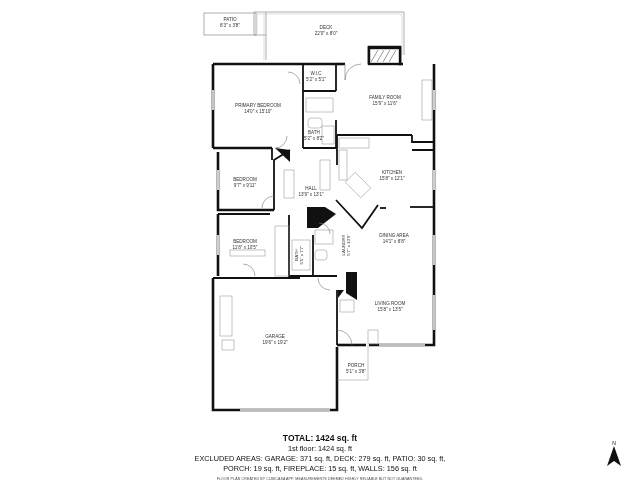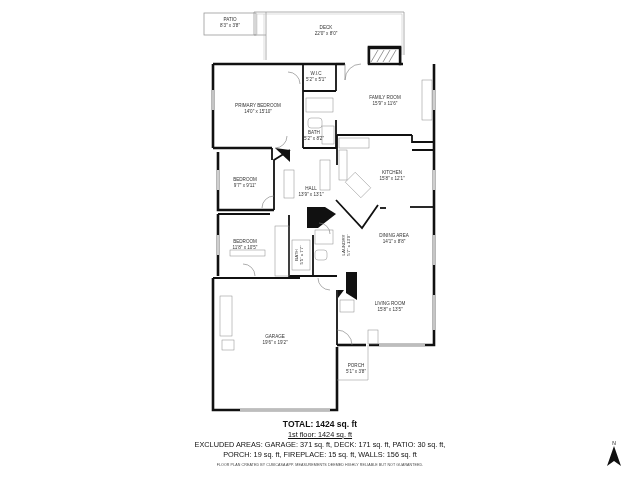--- a/index.html
+++ b/index.html
@@ -1,22 +1,22 @@
 <!DOCTYPE html>
 <html><head>
 <meta charset="utf-8">
 <style>
   html,body{margin:0;padding:0;background:#fff;}
   body{width:640px;height:480px;position:relative;overflow:hidden;font-family:"Liberation Sans",sans-serif;color:#222;}
   #plan{position:absolute;left:0;top:0;width:640px;height:480px;}
   .rl{font-family:"Liberation Sans",sans-serif;font-size:4.6px;fill:#333;text-anchor:middle;}
   .rl-v{font-family:"Liberation Sans",sans-serif;font-size:4.4px;fill:#333;text-anchor:middle;}
-  .summary{position:absolute;left:0;width:640px;text-align:center;color:#111;}
+  .summary{position:absolute;left:0;width:640px;text-align:center;color:#111;margin-top:14px;}
   .s-total{top:419px;font-weight:bold;font-size:8.5px;}
-  .s-floor{top:430px;font-size:7.3px;text-decoration:underline;}
+  .s-floor{top:430px;font-size:7.3px;}
   .s-ex1{top:440px;font-size:7.3px;}
   .s-ex2{top:450px;font-size:7.3px;}
   .s-credit{top:463px;font-size:3.6px;letter-spacing:.1px;color:#444;}
   .north{position:absolute;left:604px;top:440px;width:20px;height:30px;text-align:center;}
   .north .n-label{font-size:5px;display:block;color:#111;}
 </style>
 </head>
 <body>
 
 <svg id="plan" viewBox="0 0 640 480" xmlns="http://www.w3.org/2000/svg">
@@ -178,21 +178,21 @@
     <text class="rl" x="275" y="338">GARAGE</text>
     <text class="rl" x="275" y="343.5">19'6" x 19'2"</text>
 
     <text class="rl" x="356" y="367">PORCH</text>
     <text class="rl" x="356" y="372.5">5'1" x 3'8"</text>
   </g>
 </svg>
 
 <div class="summary s-total">TOTAL: 1424 sq. ft</div>
 <div class="summary s-floor">1st floor: 1424 sq. ft</div>
-<div class="summary s-ex1">EXCLUDED AREAS: GARAGE: 371 sq. ft, DECK: 171 sq. ft, PATIO: 30 sq. ft,</div>
+<div class="summary s-ex1">EXCLUDED AREAS: GARAGE: 371 sq. ft, DECK: 279 sq. ft, PATIO: 30 sq. ft,</div>
 <div class="summary s-ex2">PORCH: 19 sq. ft, FIREPLACE: 15 sq. ft, WALLS: 156 sq. ft</div>
 <div class="summary s-credit">FLOOR PLAN CREATED BY CUBICASA APP. MEASUREMENTS DEEMED HIGHLY RELIABLE BUT NOT GUARANTEED.</div>
 
 <div class="north">
   <span class="n-label">N</span>
   <svg width="14" height="20" viewBox="0 0 14 20">
     <polygon points="7,0 14,20 7,15 0,20" fill="#111"></polygon>
   </svg>
 </div>
 

